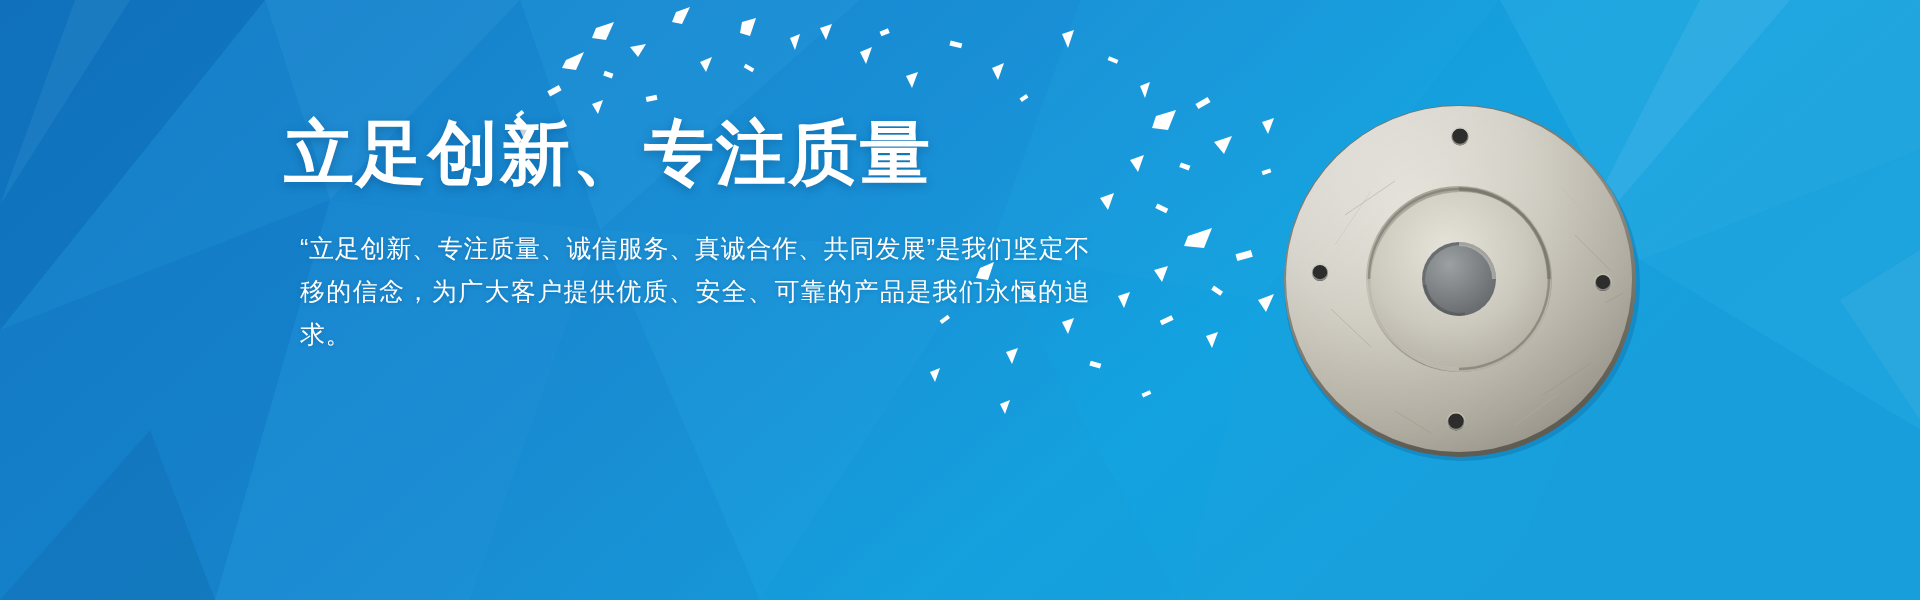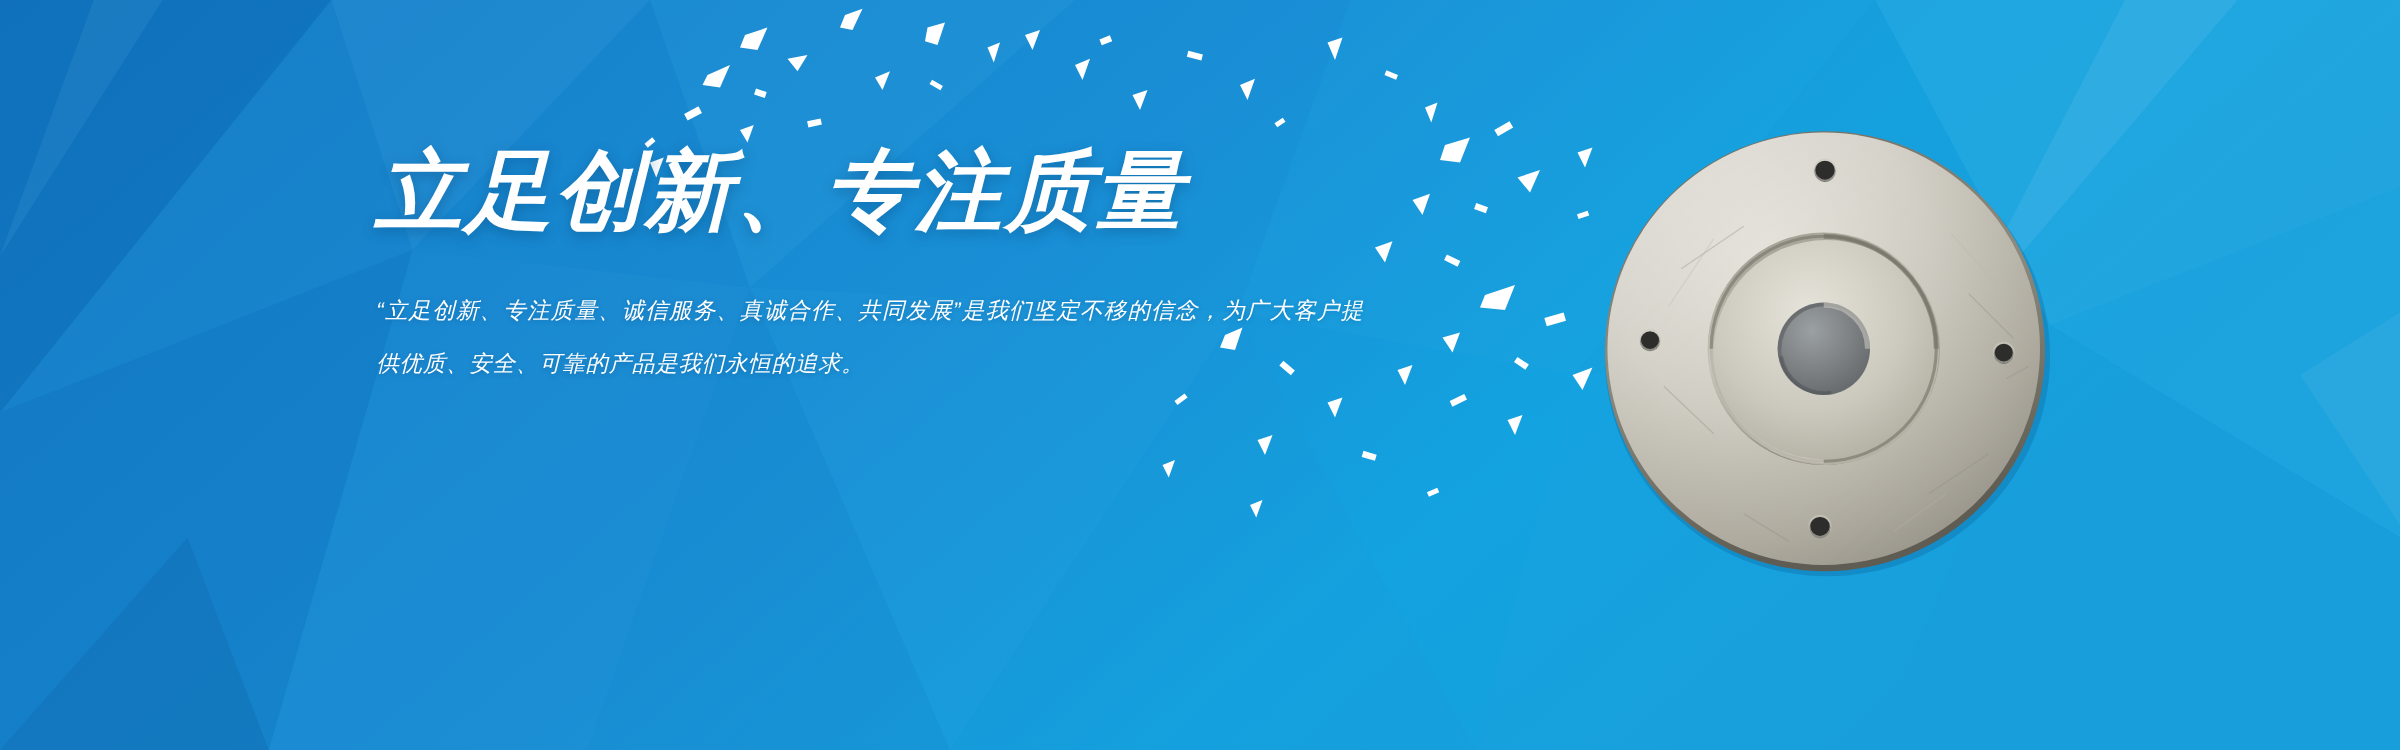--- a/index.html
+++ b/index.html
@@ -17,38 +17,37 @@
 
   
   .facets{position:absolute;inset:0;width:100%;height:100%;}
 
   
   .splatter{position:absolute;inset:0;width:100%;height:100%;pointer-events:none;}
 
   
   #copy{
     position:absolute;
-    left:300px;
+    left:284px;
     top:118px;
     width:880px;
-    font-style:italic;
   }
   #headline{
     margin:0;
     font-size:70px;
     line-height:1.02;
     font-weight:bold;
     color:#ffffff;
     letter-spacing:2px;
     white-space:nowrap;
     text-shadow:0 3px 10px rgba(6,58,104,.35);
   }
   #paragraph{
-    margin:38px 0 0 1px;
-    font-size:18px;
+    margin:38px 0 0 16px;
+    font-size:25px;
     line-height:43px;
     color:#ffffff;
     letter-spacing:.6px;
     max-width:790px;
     text-align:justify;
     text-shadow:0 1px 4px rgba(6,58,104,.28);
   }
 
   
   #product{

